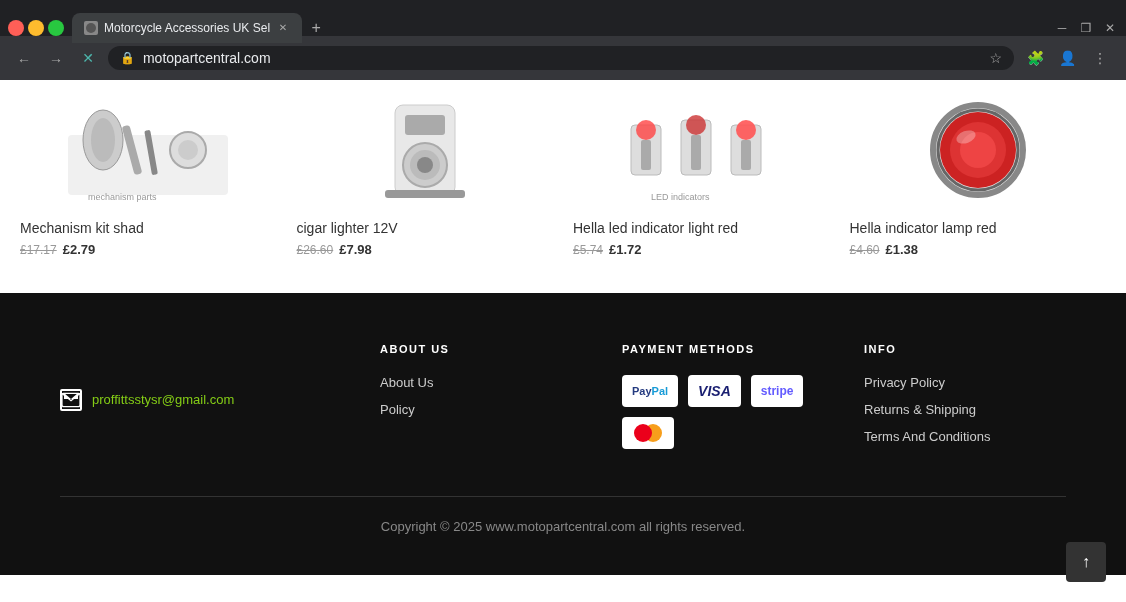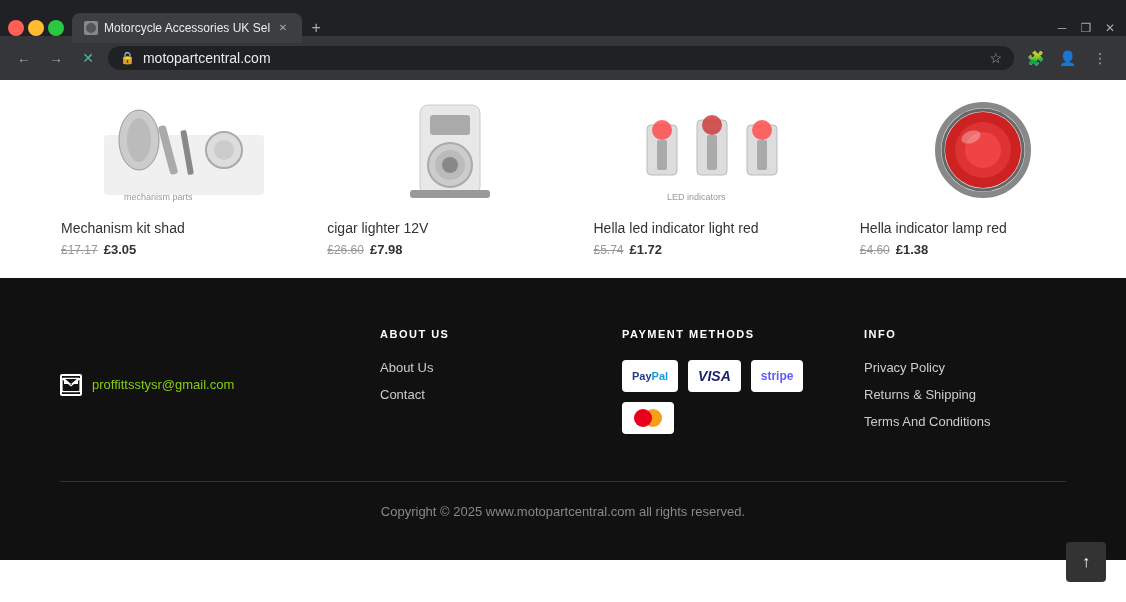--- a/index.html
+++ b/index.html
@@ -159,23 +159,22 @@
       border-radius: 50%;
     }
 
     
     .page-content {
       background: #fff;
     }
 
     
     .products-section {
-      padding: 0 20px 21px;
+      padding: 0 20px 36px;
       background: #fff;
-      margin-left: 41px;
     }
     .products-grid {
       display: grid;
       grid-template-columns: repeat(4, 1fr);
       gap: 20px;
     }
     .product-card {
       display: flex;
       flex-direction: column;
       align-items: flex-start;
@@ -397,21 +396,21 @@
             <rect x="80" y="40" width="8" height="50" rx="3" fill="#aaa" transform="rotate(-15 84 65)"></rect>
             <rect x="100" y="45" width="6" height="45" rx="2" fill="#888" transform="rotate(-10 103 67)"></rect>
             <circle cx="140" cy="65" r="18" fill="#ddd" stroke="#aaa" stroke-width="2"></circle>
             <circle cx="140" cy="65" r="10" fill="#ccc"></circle>
             <text x="40" y="115" font-size="9" fill="#999">mechanism parts</text>
           </svg>
         </div>
         <span class="product-name">Mechanism kit shad</span>
         <div class="product-prices">
           <span class="price-old">£17.17</span>
-          <span class="price-new">£3.05</span>
+          <span class="price-new">£2.79</span>
         </div>
       </div>
 
       <div class="product-card">
         <div class="prod-img">
           <svg width="200" height="130" viewBox="0 0 200 130">
 
             <rect x="70" y="20" width="60" height="90" rx="8" fill="#e8e8e8" stroke="#ccc" stroke-width="1"></rect>
             <rect x="80" y="30" width="40" height="20" rx="3" fill="#aaa"></rect>
             <circle cx="100" cy="80" r="22" fill="#ccc" stroke="#aaa" stroke-width="2"></circle>
@@ -484,21 +483,21 @@
             <rect x="0" y="0" width="22" height="16" rx="2" fill="none" stroke="#fff" stroke-width="1.5"></rect>
             <polyline points="0,0 11,9 22,0" fill="none" stroke="#fff" stroke-width="1.5"></polyline>
           </svg>
         </div>
         <span class="footer-email-text">proffittsstysr@gmail.com</span>
       </div>
 
       <div>
         <div class="footer-section-title">ABOUT US</div>
         <a class="footer-link">About Us</a>
-        <a class="footer-link">Contact</a>
+        <a class="footer-link">Policy</a>
       </div>
 
       <div>
         <div class="footer-section-title">PAYMENT METHODS</div>
         <div class="payment-methods">
           <div class="payment-badge">
             <span class="paypal-text">Pay<span>Pal</span></span>
           </div>
           <div class="payment-badge">
             <span class="visa-text">VISA</span>

